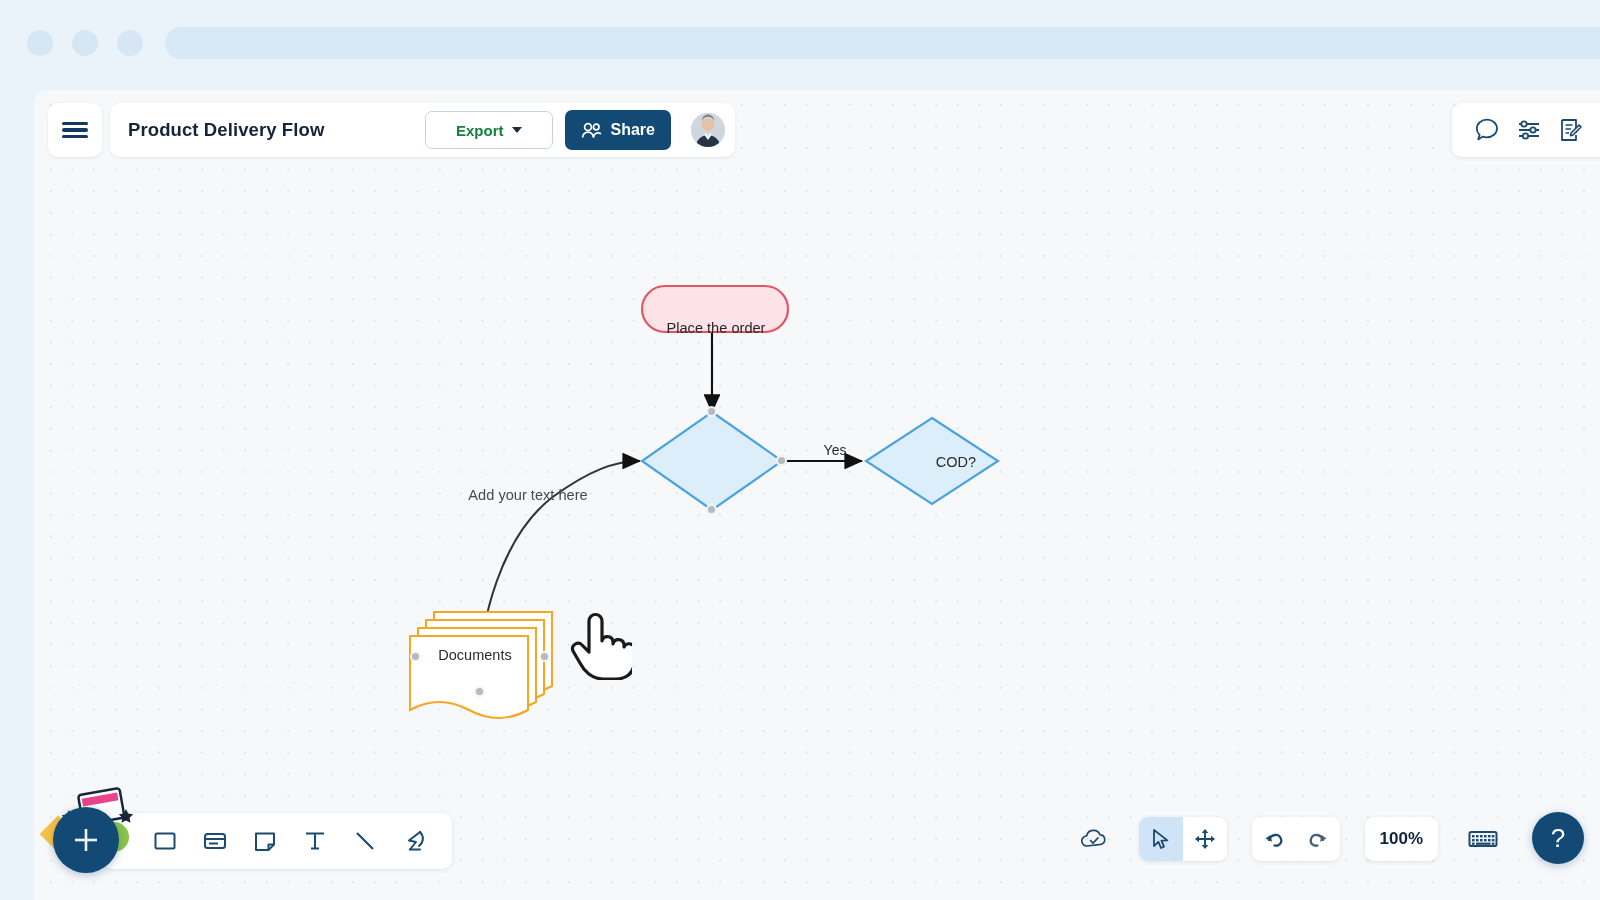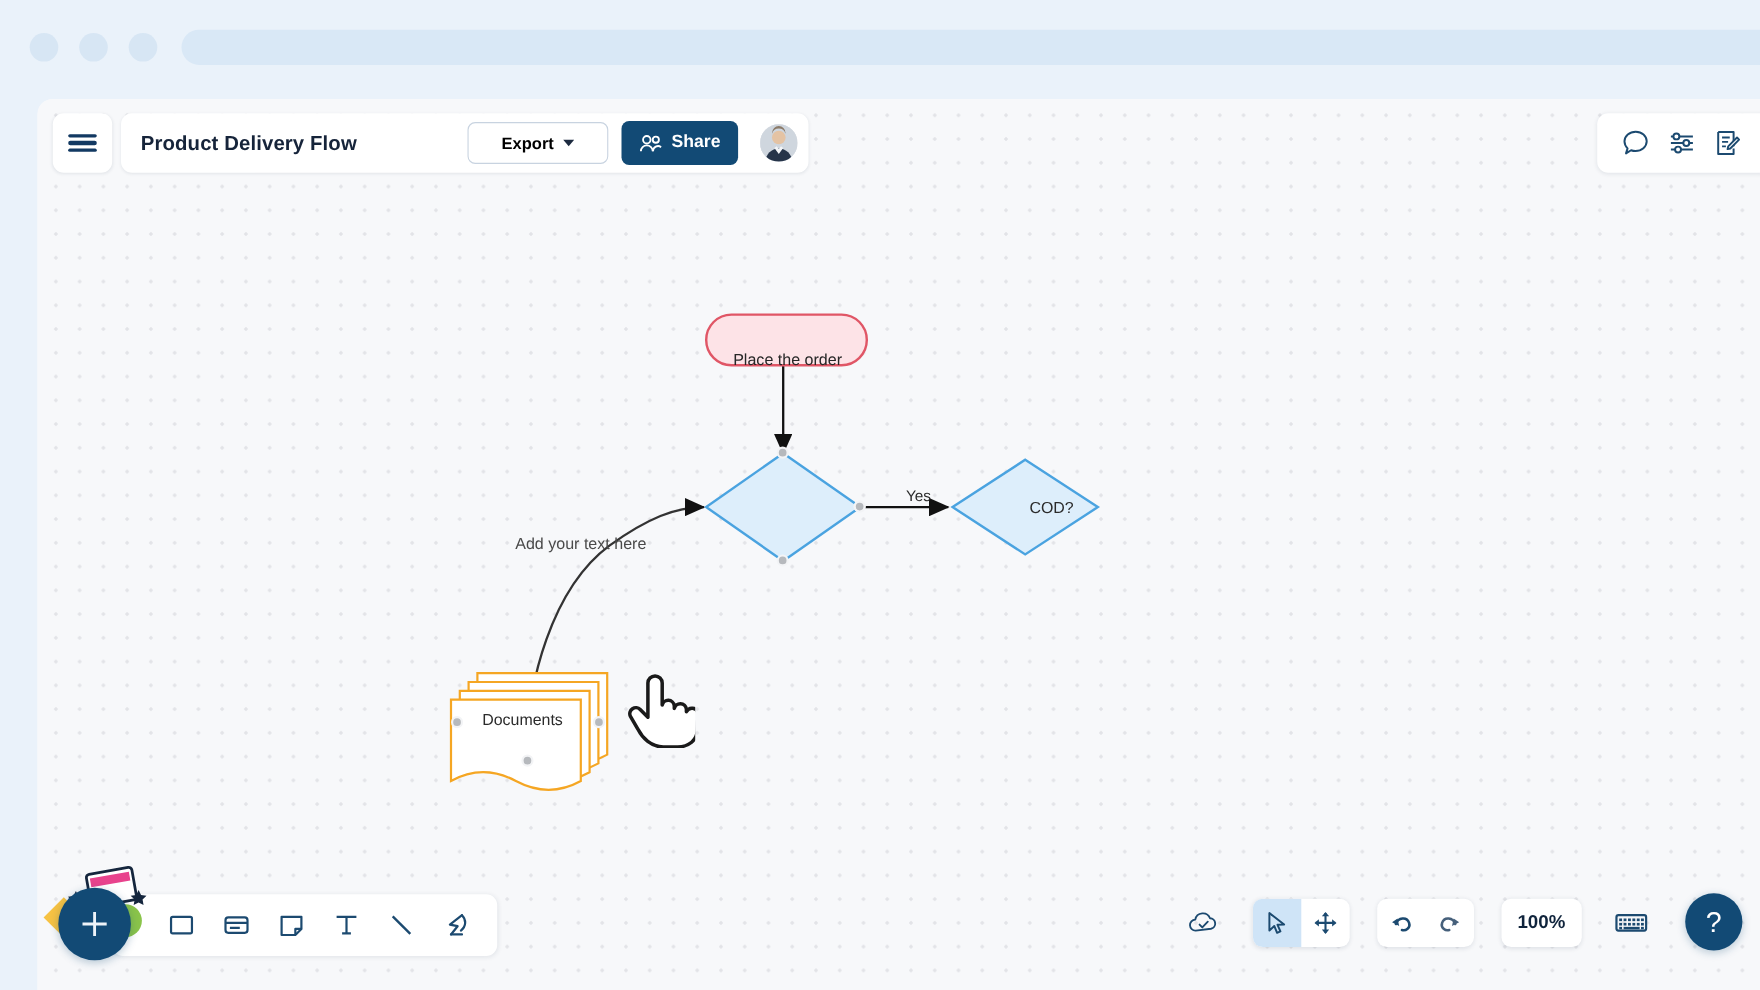--- a/index.html
+++ b/index.html
@@ -69,21 +69,21 @@
     box-shadow: 0 1px 3px rgba(20,40,70,.09);
     display: flex; align-items: center; padding: 0 10px 0 18px; gap: 12px;
   }
   #doc-title {
     font-size: 18.5px; color: #16243a; letter-spacing: .1px;
     width: 285px; white-space: nowrap;
   }
   #export-button {
     height: 38px; min-width: 98px; padding: 0 30px;
     border: 1px solid #c8d3e0; border-radius: 7px; background: #fff;
-    color: #000000; font-size: 15px;
+    color: #15803d; font-size: 15px;
     display: flex; align-items: center; justify-content: center; gap: 8px;
     cursor: pointer;
   }
   #export-caret {
     width: 0; height: 0; border-left: 5px solid transparent;
     border-right: 5px solid transparent; border-top: 6px solid #1d2b40;
   }
   #share-button {
     height: 40px; padding: 0 16px; border-radius: 7px;
     background: #124a75; color: #fff; font-size: 16px;

